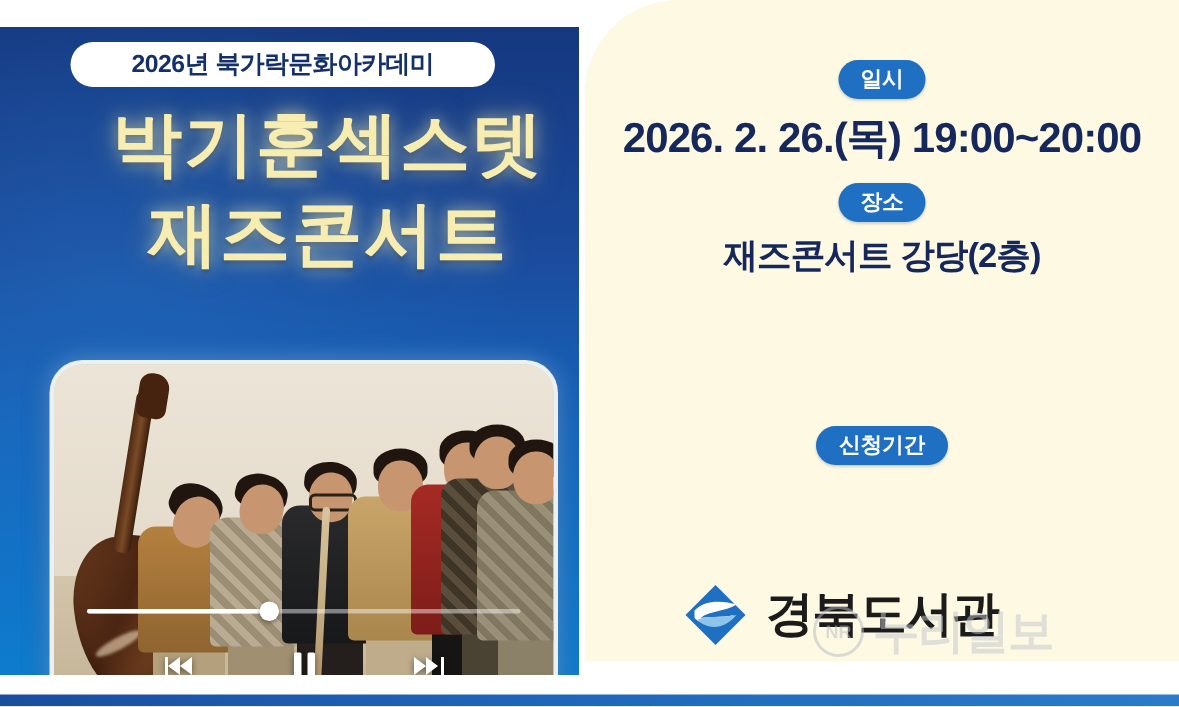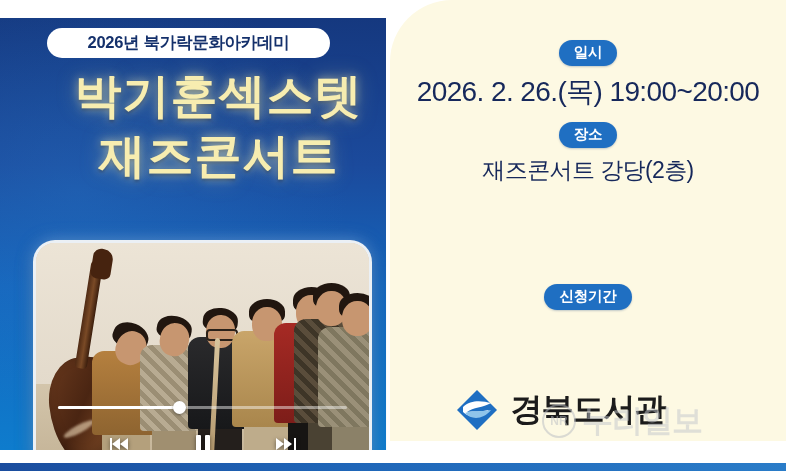--- a/index.html
+++ b/index.html
@@ -143,21 +143,21 @@
     position:absolute;left:0;top:0;width:396px;height:441px;
     background:#fdf9e3;
     border-top-left-radius:62px;
   }
   .pill{
     display:inline-block;padding:3px 15px 4px;border-radius:14px;
     background:#1f6fc2;color:#ffffff;font-size:14.5px;font-weight:bold;letter-spacing:-0.2px;
     box-shadow:0 1px 2px rgba(20,60,120,.25);
   }
   .value{
-    color:#16285b;font-weight:normal;letter-spacing:-0.6px;white-space:nowrap;
+    color:#16285b;font-weight:bold;letter-spacing:-0.6px;white-space:nowrap;
   }
   .row{position:absolute;width:396px;text-align:center;}
   .r1{top:40px;} .r1 .value{font-size:28px;margin-top:7px;}
   .r2{top:122px;} .r2 .value{font-size:23px;margin-top:7px;}
   .r3{top:200px;} .r3 .value{font-size:23px;margin-top:7px;}
   .r4{top:284px;} .r4 .value{font-size:25px;margin-top:7px;}
 
   .logo-row{
     position:absolute;left:0;top:388px;width:340px;
     display:flex;align-items:center;justify-content:center;gap:12px;

